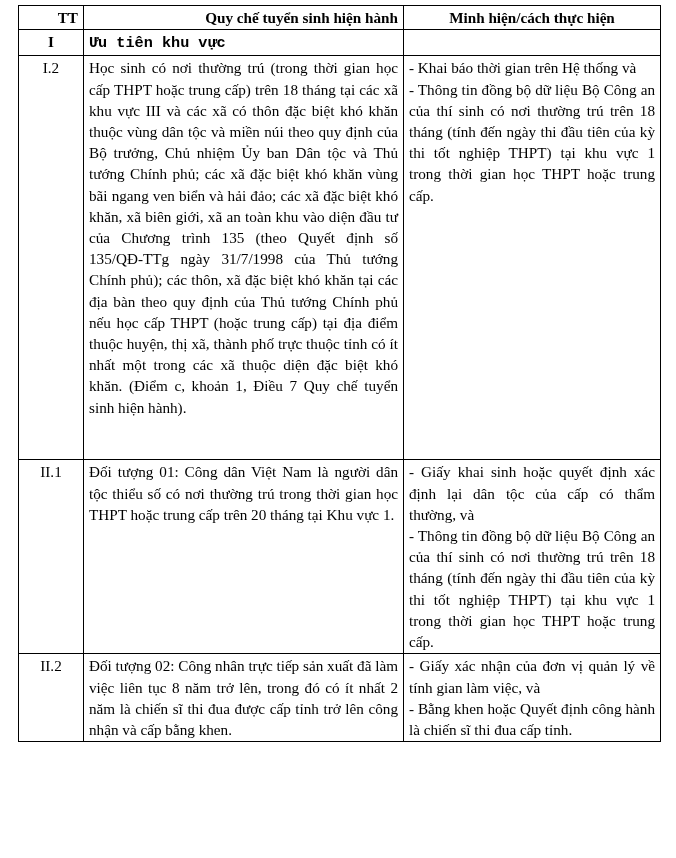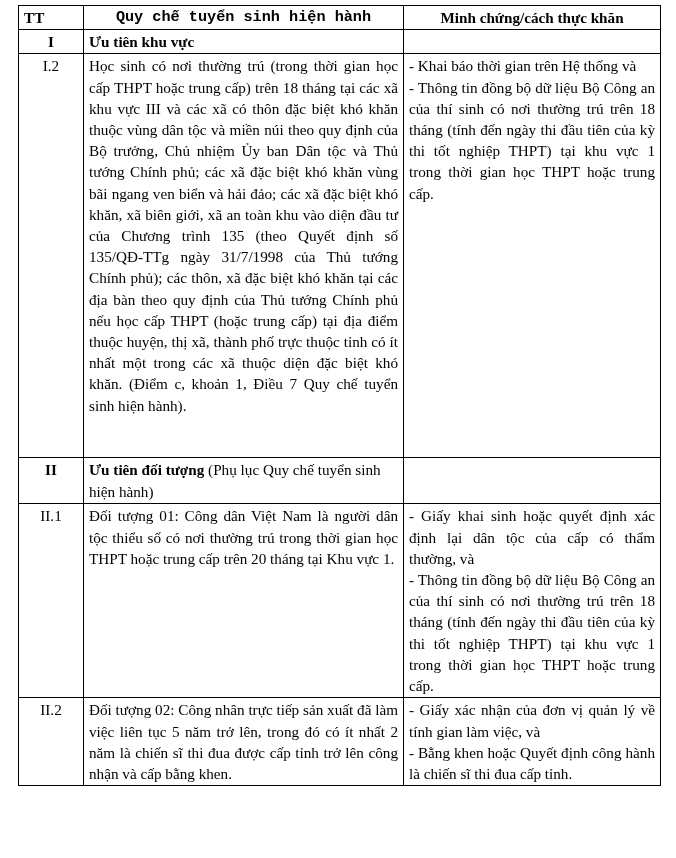--- a/index.html
+++ b/index.html
@@ -29,27 +29,27 @@
     padding: 1px 5px 1px 5px;
     font-size: 15.2px;
     line-height: 21.2px;
     word-wrap: break-word;
   }
   col.c-id   { width: 65px; }
   col.c-rule { width: 320px; }
   col.c-ev   { width: 257px; }
 
   th { font-weight: bold; }
-  th.h-id   { text-align: left; }
-  th.h-rule { text-align: center; font-family: Liberation Mono, monospace; }
+  th.h-id   { text-align: right; }
+  th.h-rule { text-align: right; }
   th.h-ev   { text-align: center; }
 
   td.id-cell { text-align: center; }
   tr.section-row td.id-cell { font-weight: bold; }
-  .lead-bold { font-weight: bold; }
+  .lead-bold { font-weight: bold; font-family: Liberation Mono, monospace; }
 
   .para { text-align: justify; }
   .para + .para { margin-top: 0; }
 
   
   tr.r-header { height: 23px; }
   tr.r-i      { height: 22px; }
   tr.r-i1     { height: 70px; }
   tr.r-i2     { height: 404px; margin-left: 47px; }
   tr.r-ii     { height: 46px; }
@@ -64,21 +64,21 @@
     <colgroup>
       <col class="c-id">
         <col class="c-rule">
         <col class="c-ev">
     </colgroup>
 
     <tbody>
         <tr class="r-header">
       <th class="h-id">TT</th>
       <th class="h-rule">Quy chế tuyển sinh hiện hành</th>
-      <th class="h-ev">Minh chứng/cách thực khăn</th>
+      <th class="h-ev">Minh hiện/cách thực hiện</th>
     </tr>
 
     <tr class="r-i section-row">
       <td class="id-cell">I</td>
       <td>
         <span class="lead-bold">Ưu tiên khu vực</span><span></span>
       </td>
       <td></td>
     </tr>
 
@@ -87,43 +87,36 @@
       <td class="id-cell">I.2</td>
       <td>
         <div class="para">Học sinh có nơi thường trú (trong thời gian học cấp THPT hoặc trung cấp) trên 18 tháng tại các xã khu vực III và các xã có thôn đặc biệt khó khăn thuộc vùng dân tộc và miền núi theo quy định của Bộ trưởng, Chủ nhiệm Ủy ban Dân tộc và Thủ tướng Chính phủ; các xã đặc biệt khó khăn vùng bãi ngang ven biển và hải đảo; các xã đặc biệt khó khăn, xã biên giới, xã an toàn khu vào diện đầu tư của Chương trình 135 (theo Quyết định số 135/QĐ-TTg ngày 31/7/1998 của Thủ tướng Chính phủ); các thôn, xã đặc biệt khó khăn tại các địa bàn theo quy định của Thủ tướng Chính phủ nếu học cấp THPT (hoặc trung cấp) tại địa điểm thuộc huyện, thị xã, thành phố trực thuộc tỉnh có ít nhất một trong các xã thuộc diện đặc biệt khó khăn. (Điểm c, khoản 1, Điều 7 Quy chế tuyển sinh hiện hành).</div>
       </td>
       <td>
         <div class="para">- Khai báo thời gian trên Hệ thống và</div>
         <div class="para">- Thông tin đồng bộ dữ liệu Bộ Công an của thí sinh có nơi thường trú trên 18 tháng (tính đến ngày thi đầu tiên của kỳ thi tốt nghiệp THPT) tại khu vực 1 trong thời gian học THPT hoặc trung cấp.</div>
       </td>
     </tr>
 
-    <tr class="r-ii section-row">
-      <td class="id-cell">II</td>
-      <td>
-        <span class="lead-bold">Ưu tiên đối tượng</span><span> (Phụ lục Quy chế tuyển sinh hiện hành)</span>
-      </td>
-      <td></td>
-    </tr>
 
     <tr class="r-ii1">
       <td class="id-cell">II.1</td>
       <td>
         <div class="para">Đối tượng 01: Công dân Việt Nam là người dân tộc thiểu số có nơi thường trú trong thời gian học THPT hoặc trung cấp trên 20 tháng tại Khu vực 1.</div>
       </td>
       <td>
         <div class="para">- Giấy khai sinh hoặc quyết định xác định lại dân tộc của cấp có thẩm thường, và</div>
         <div class="para">- Thông tin đồng bộ dữ liệu Bộ Công an của thí sinh có nơi thường trú trên 18 tháng (tính đến ngày thi đầu tiên của kỳ thi tốt nghiệp THPT) tại khu vực 1 trong thời gian học THPT hoặc trung cấp.</div>
       </td>
     </tr>
 
     <tr class="r-ii2">
       <td class="id-cell">II.2</td>
       <td>
-        <div class="para">Đối tượng 02: Công nhân trực tiếp sản xuất đã làm việc liên tục 5 năm trở lên, trong đó có ít nhất 2 năm là chiến sĩ thi đua được cấp tỉnh trở lên công nhận và cấp bằng khen.</div>
+        <div class="para">Đối tượng 02: Công nhân trực tiếp sản xuất đã làm việc liên tục 8 năm trở lên, trong đó có ít nhất 2 năm là chiến sĩ thi đua được cấp tỉnh trở lên công nhận và cấp bằng khen.</div>
       </td>
       <td>
         <div class="para">- Giấy xác nhận của đơn vị quản lý về tính gian làm việc, và</div>
         <div class="para">- Bằng khen hoặc Quyết định công hành là chiến sĩ thi đua cấp tỉnh.</div>
       </td>
     </tr>
   </tbody>
     </table>
 </div>
 

